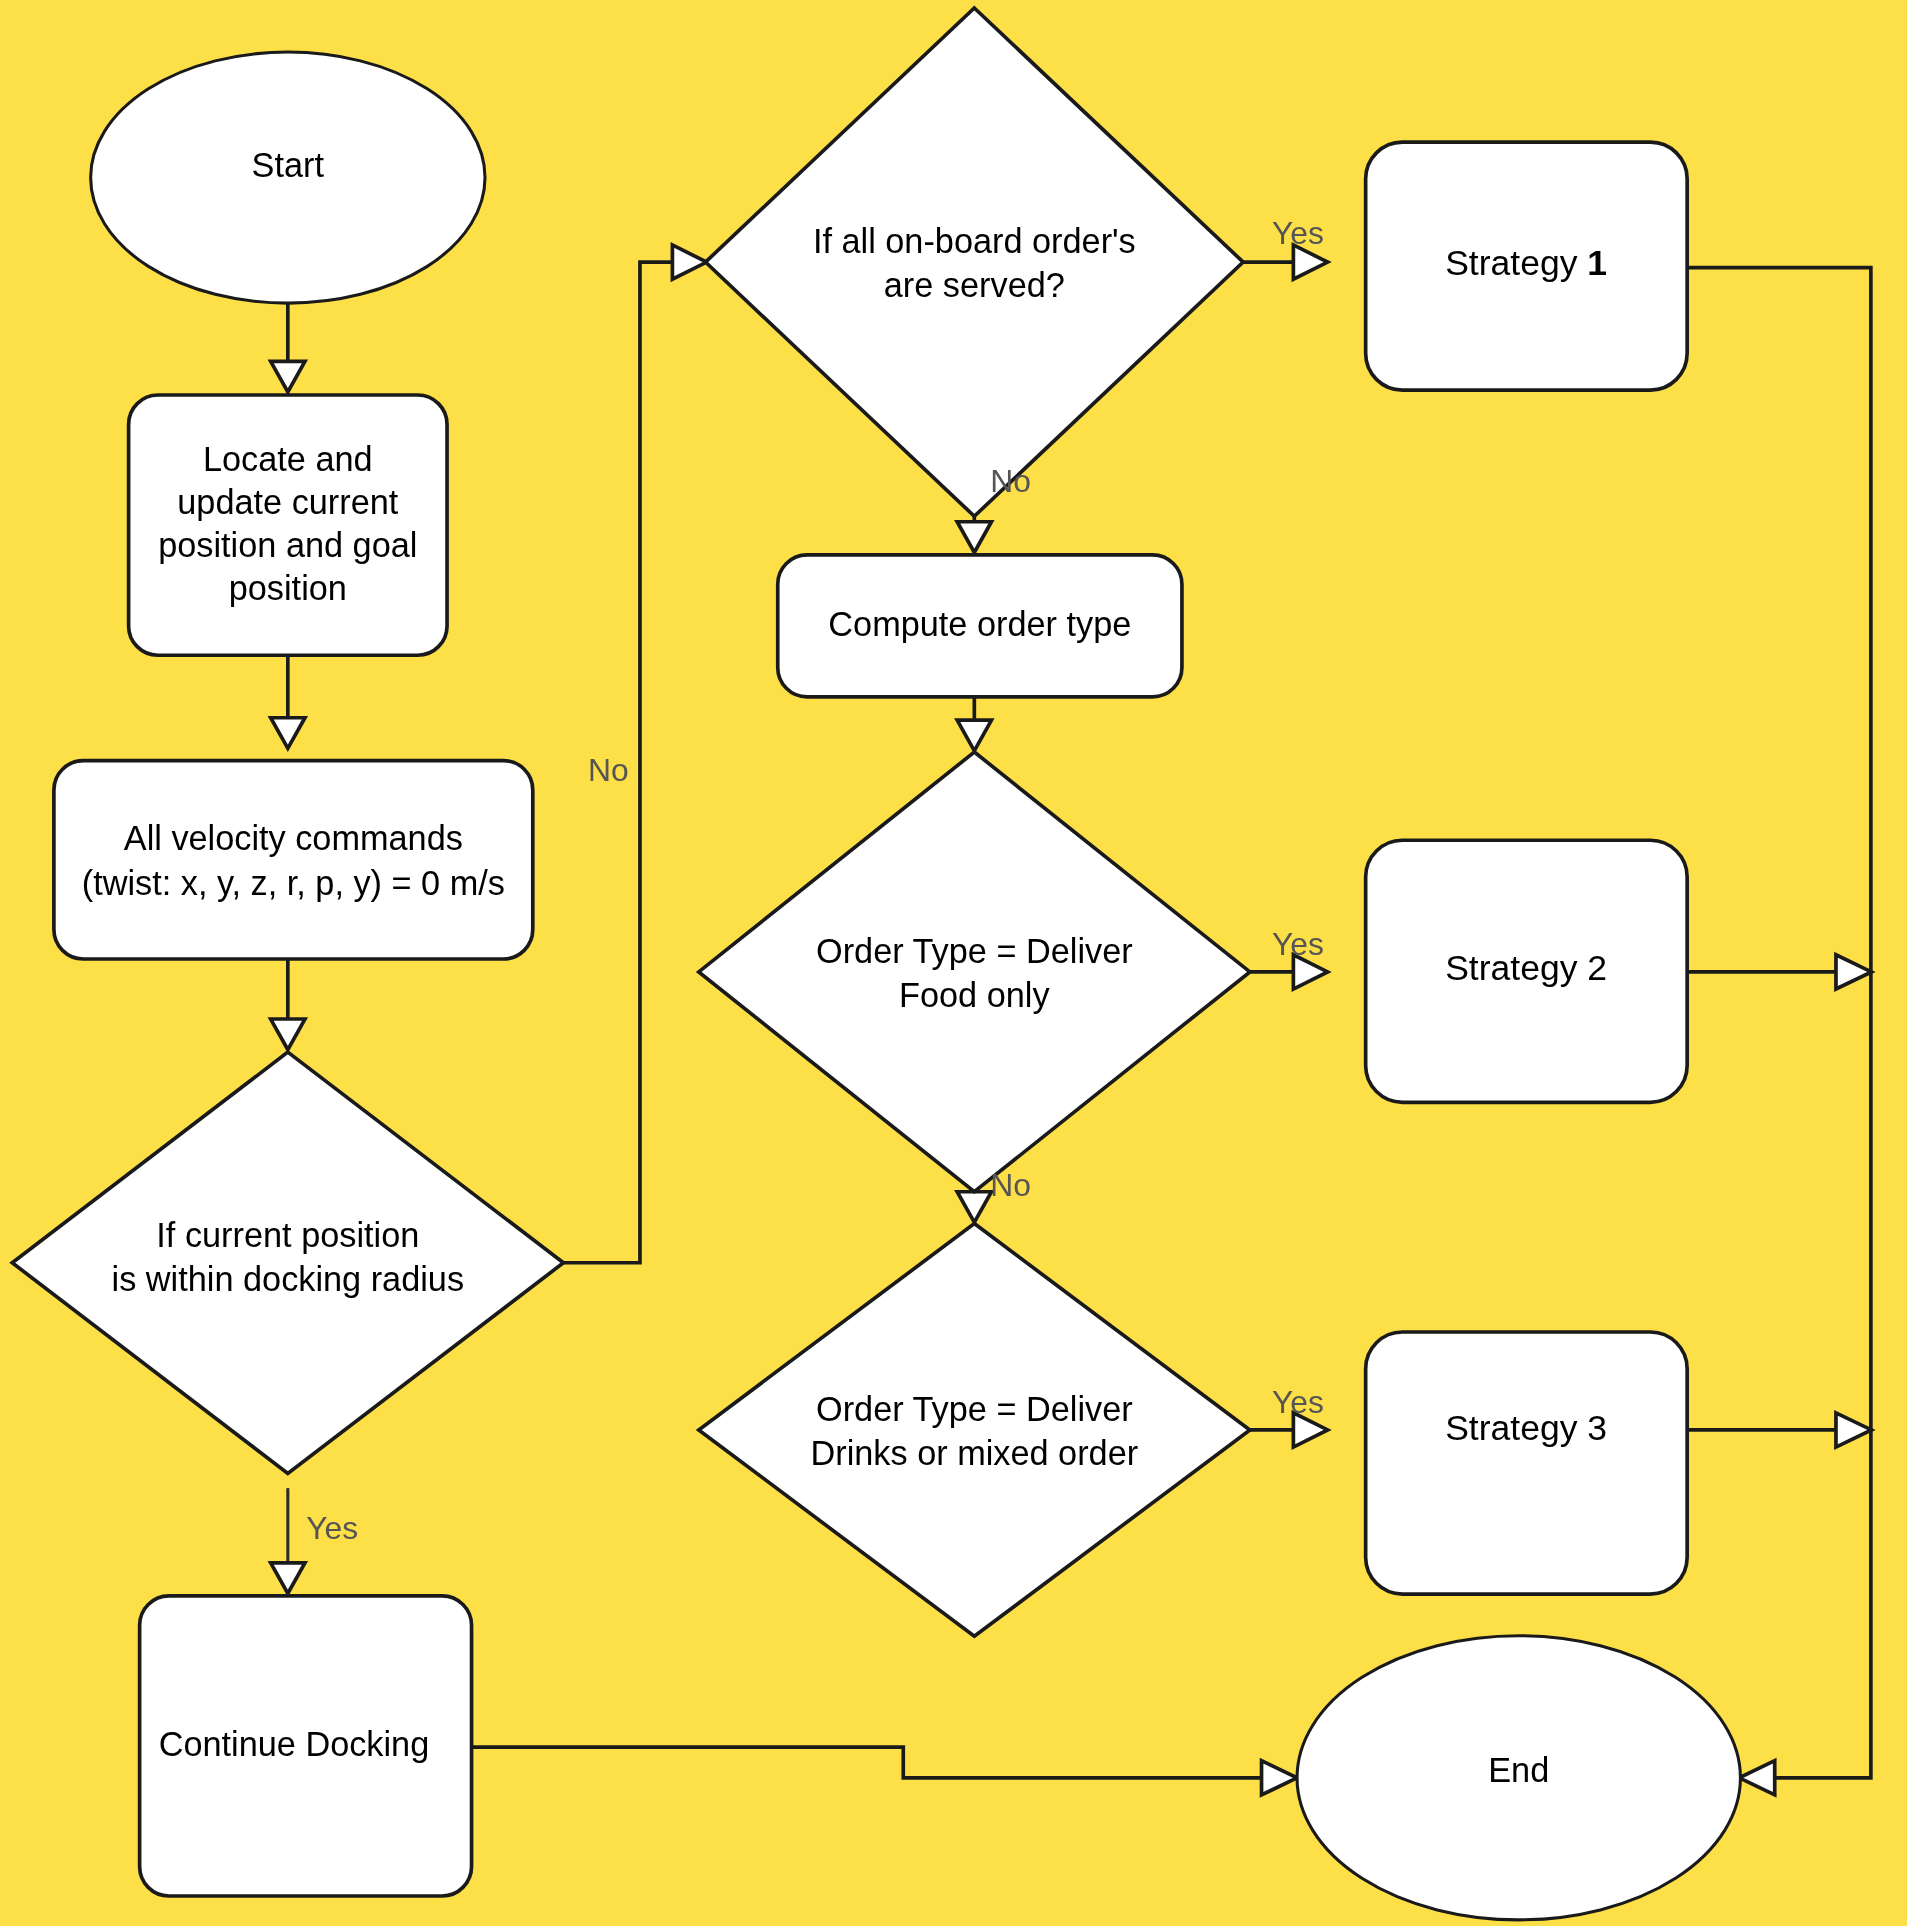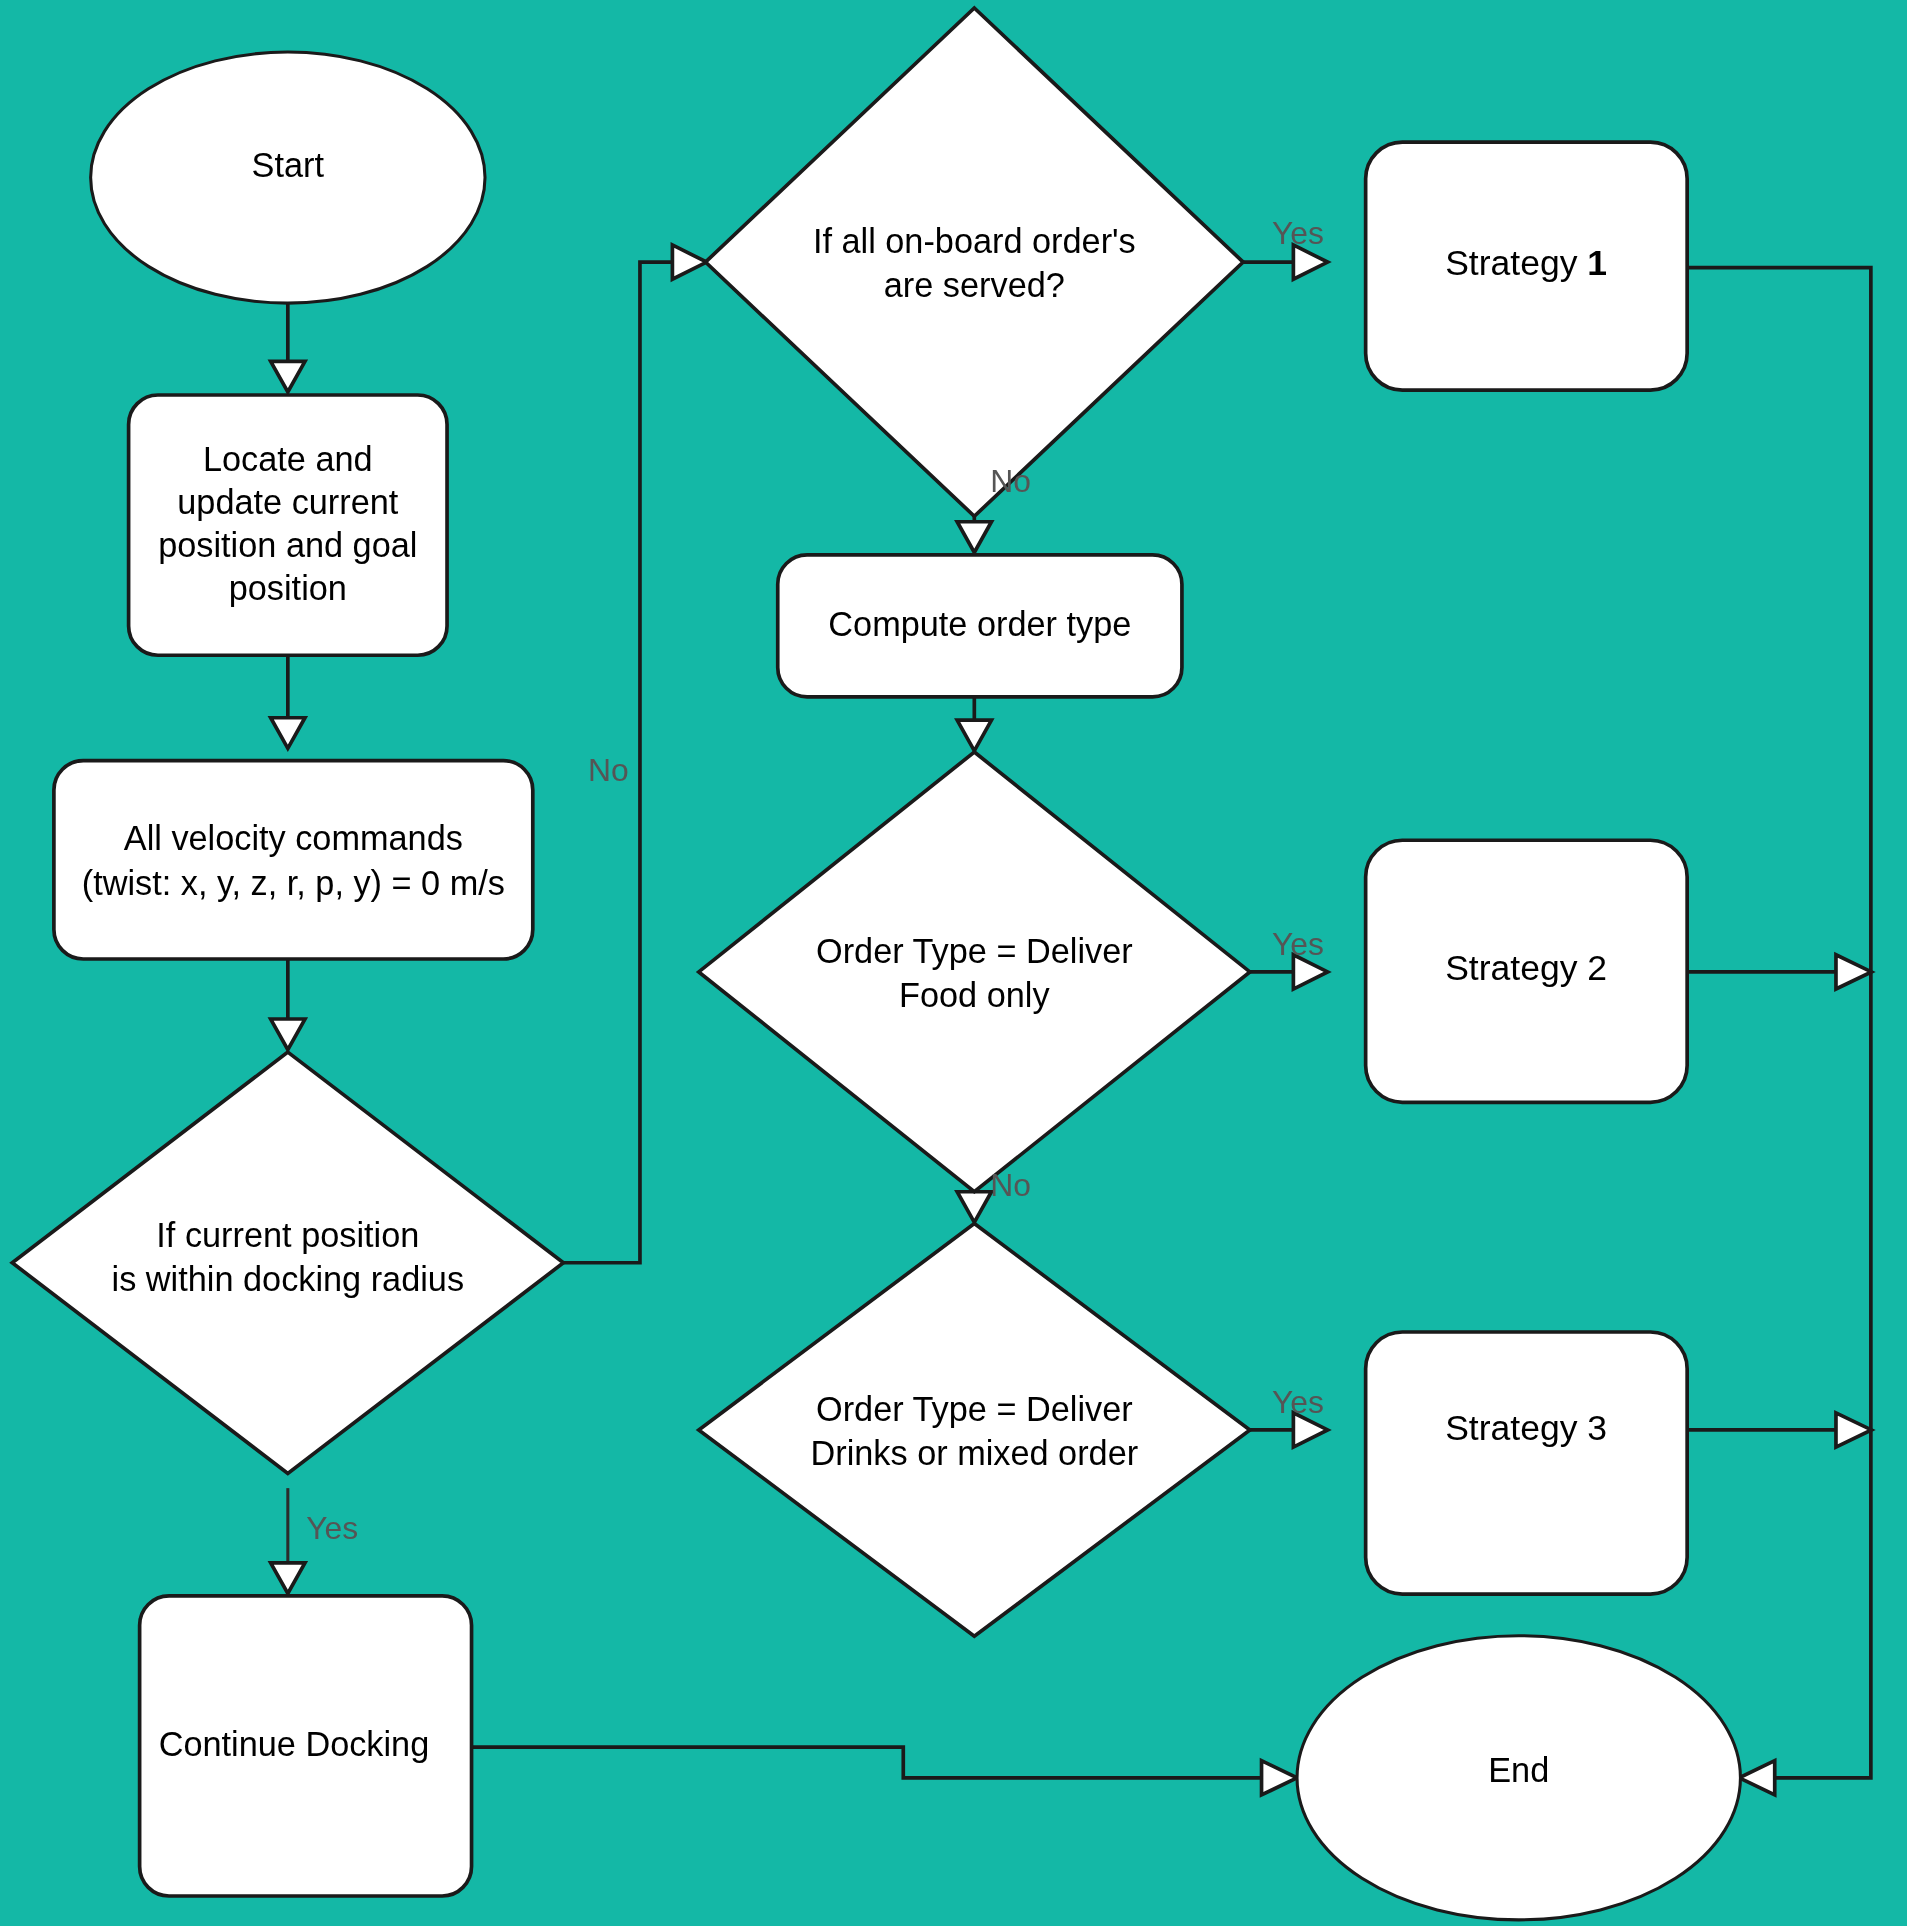--- a/index.html
+++ b/index.html
@@ -4,21 +4,21 @@
 <style>
   html, body {
     margin: 0;
     padding: 0;
     background: #ffffff;
   }
   #diagram-root {
     position: relative;
     width: 1907px;
     height: 1926px;
-    background: #14b8a6;
+    background: #fde047;
     font-family: "Liberation Sans", sans-serif;
   }
   svg#flowchart {
     display: block;
     width: 1907px;
     height: 1926px;
   }
   .shape-stroke {
     fill: #ffffff;
     stroke: #1a1a1a;

